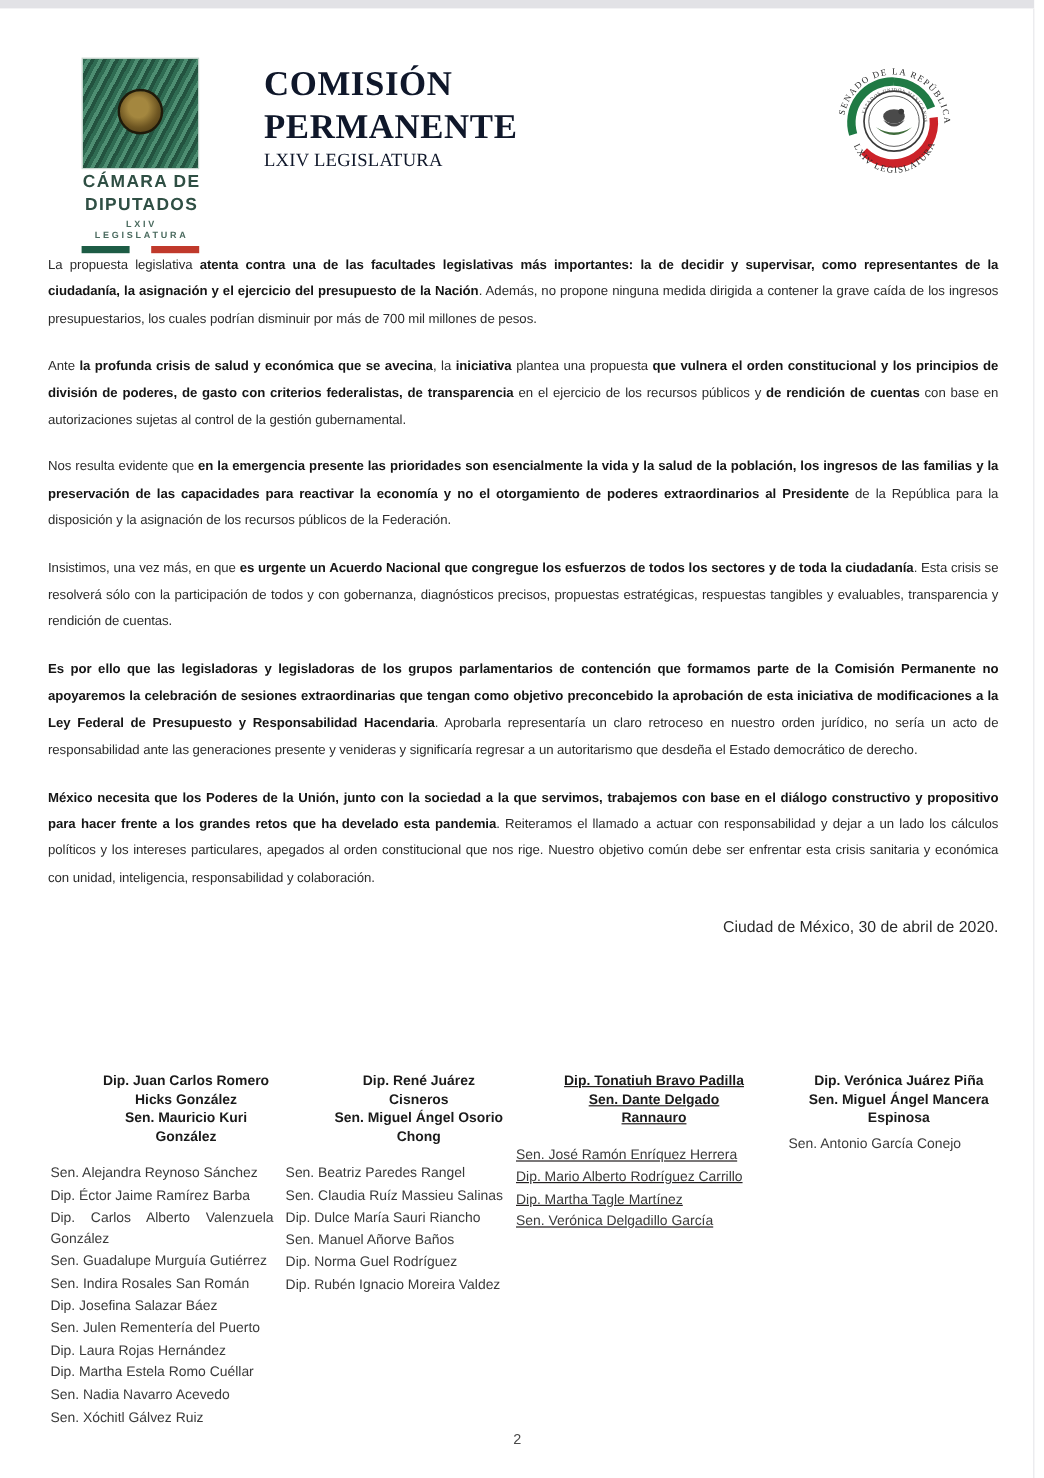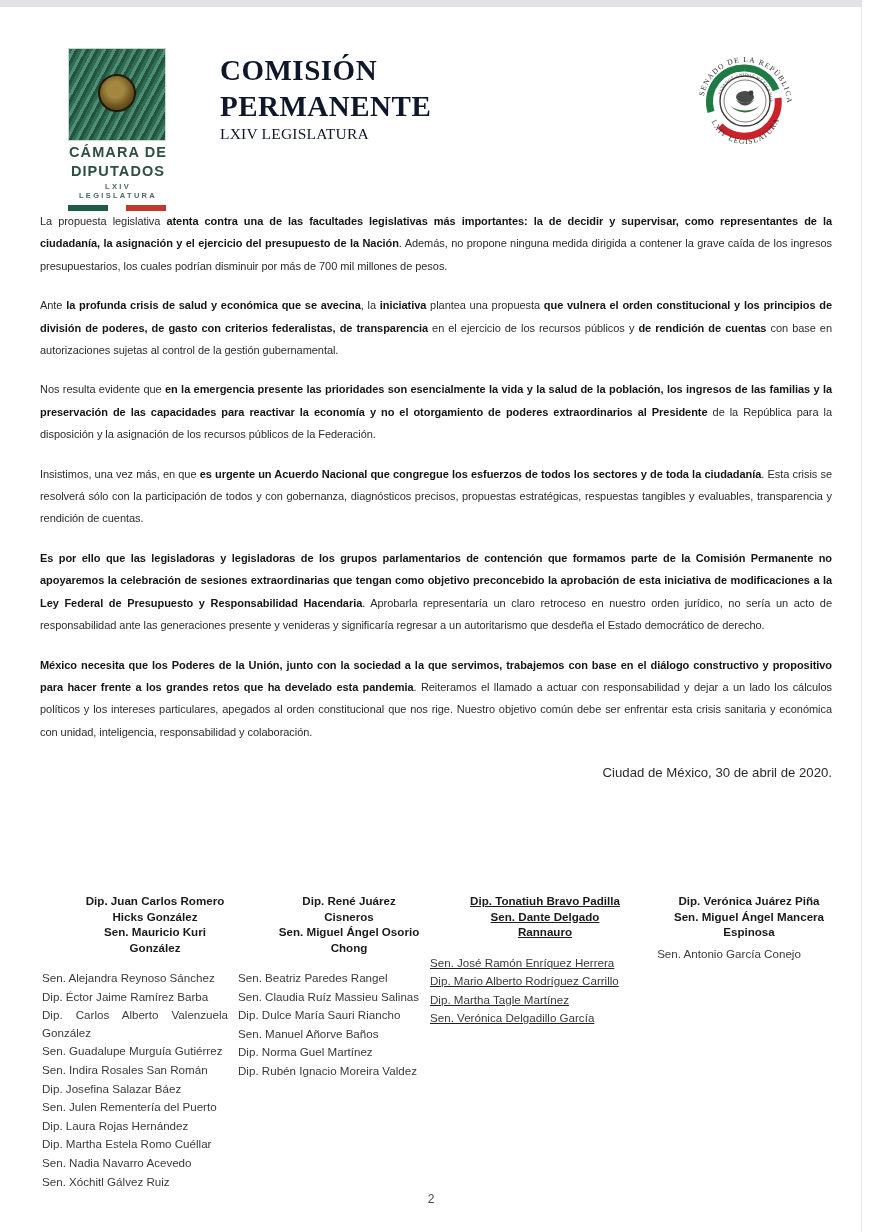--- a/index.html
+++ b/index.html
@@ -306,21 +306,21 @@
       <div class="sig-col c2">
         <div class="sig-heads">
           <div>Dip. René Juárez Cisneros</div>
           <div>Sen. Miguel Ángel Osorio Chong</div>
         </div>
         <div class="sig-list">
           <div>Sen. Beatriz Paredes Rangel</div>
           <div>Sen. Claudia Ruíz Massieu Salinas</div>
           <div>Dip. Dulce María Sauri Riancho</div>
           <div>Sen. Manuel Añorve Baños</div>
-          <div>Dip. Norma Guel Martínez</div>
+          <div>Dip. Norma Guel Rodríguez</div>
           <div>Dip. Rubén Ignacio Moreira Valdez</div>
         </div>
       </div>
       <div class="sig-col c3">
         <div class="sig-heads">
           <div>Dip. Tonatiuh Bravo Padilla</div>
           <div>Sen. Dante Delgado Rannauro</div>
         </div>
         <div class="sig-list">
           <div>Sen. José Ramón Enríquez Herrera</div>

